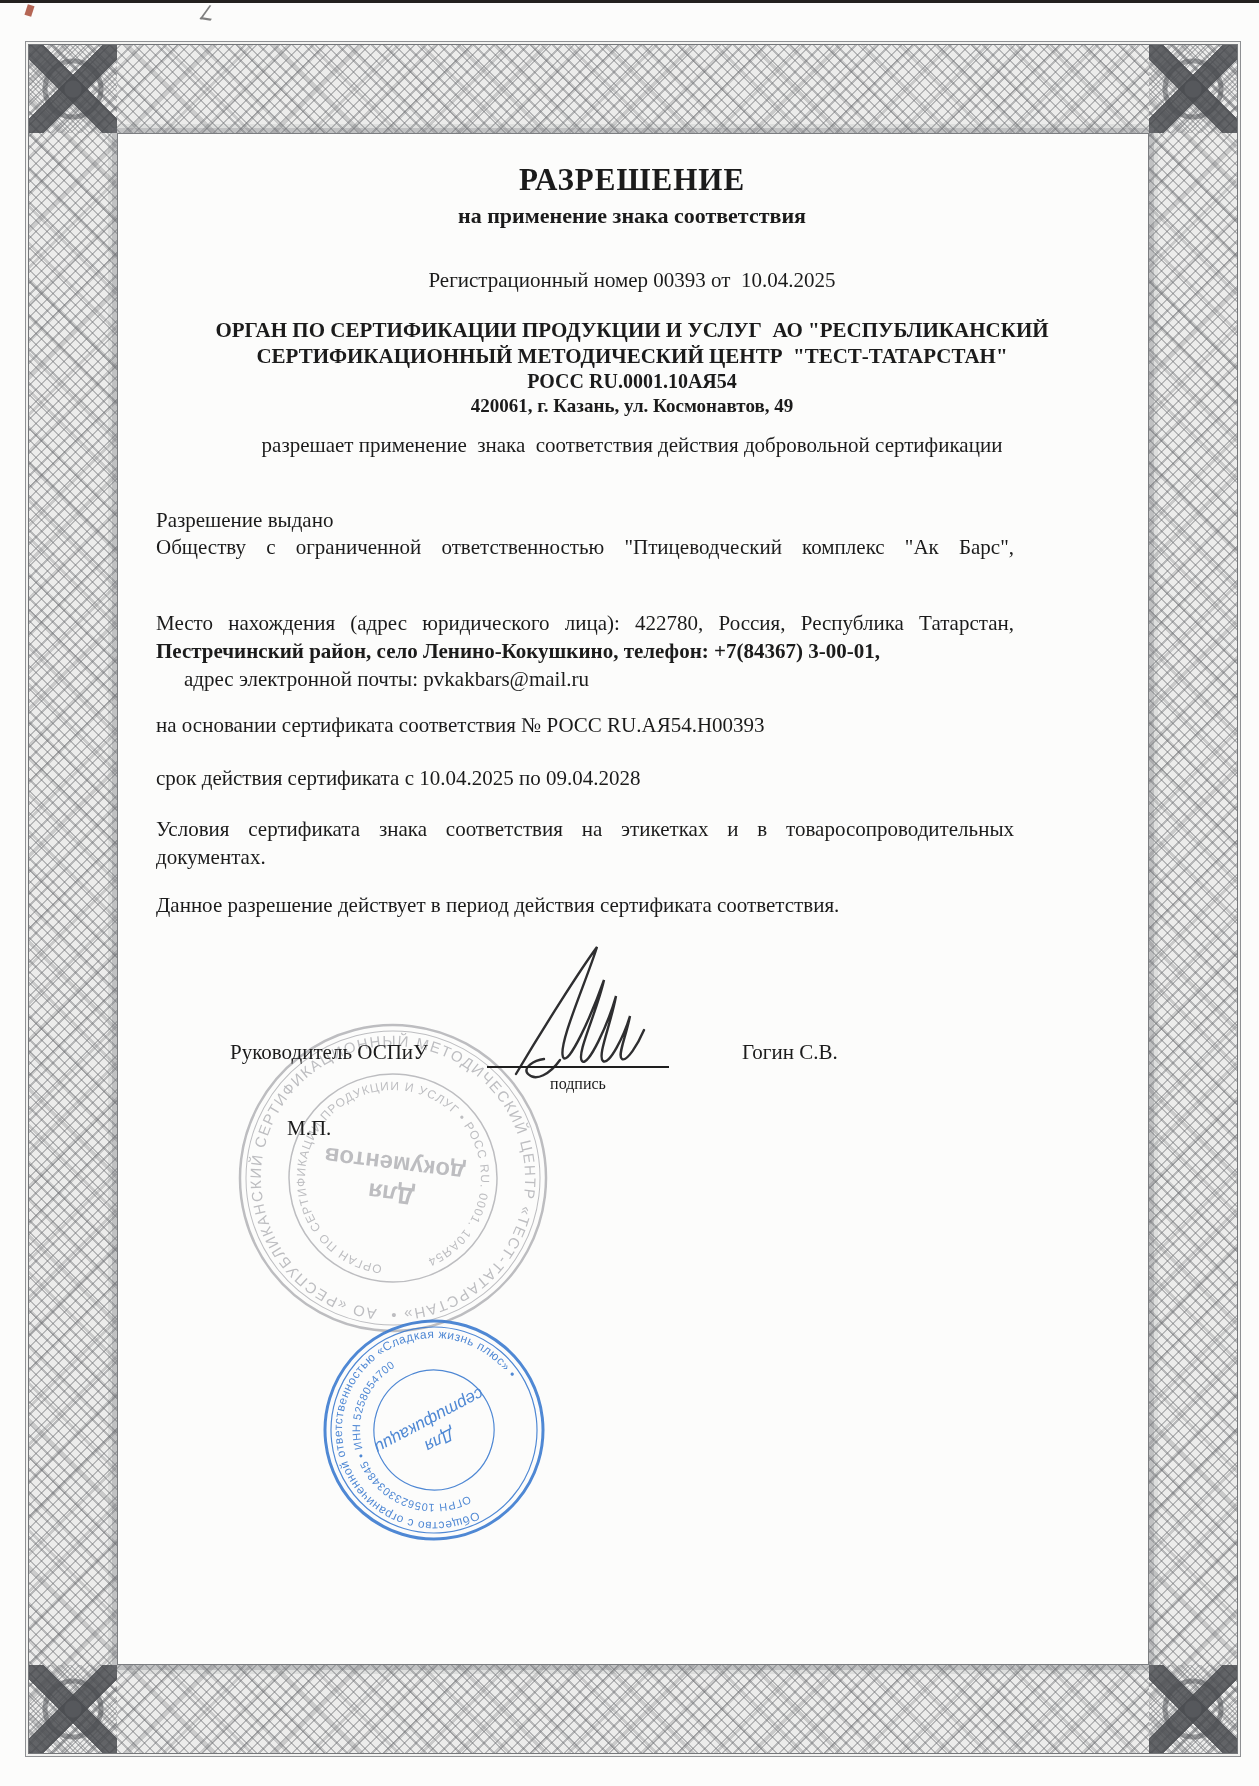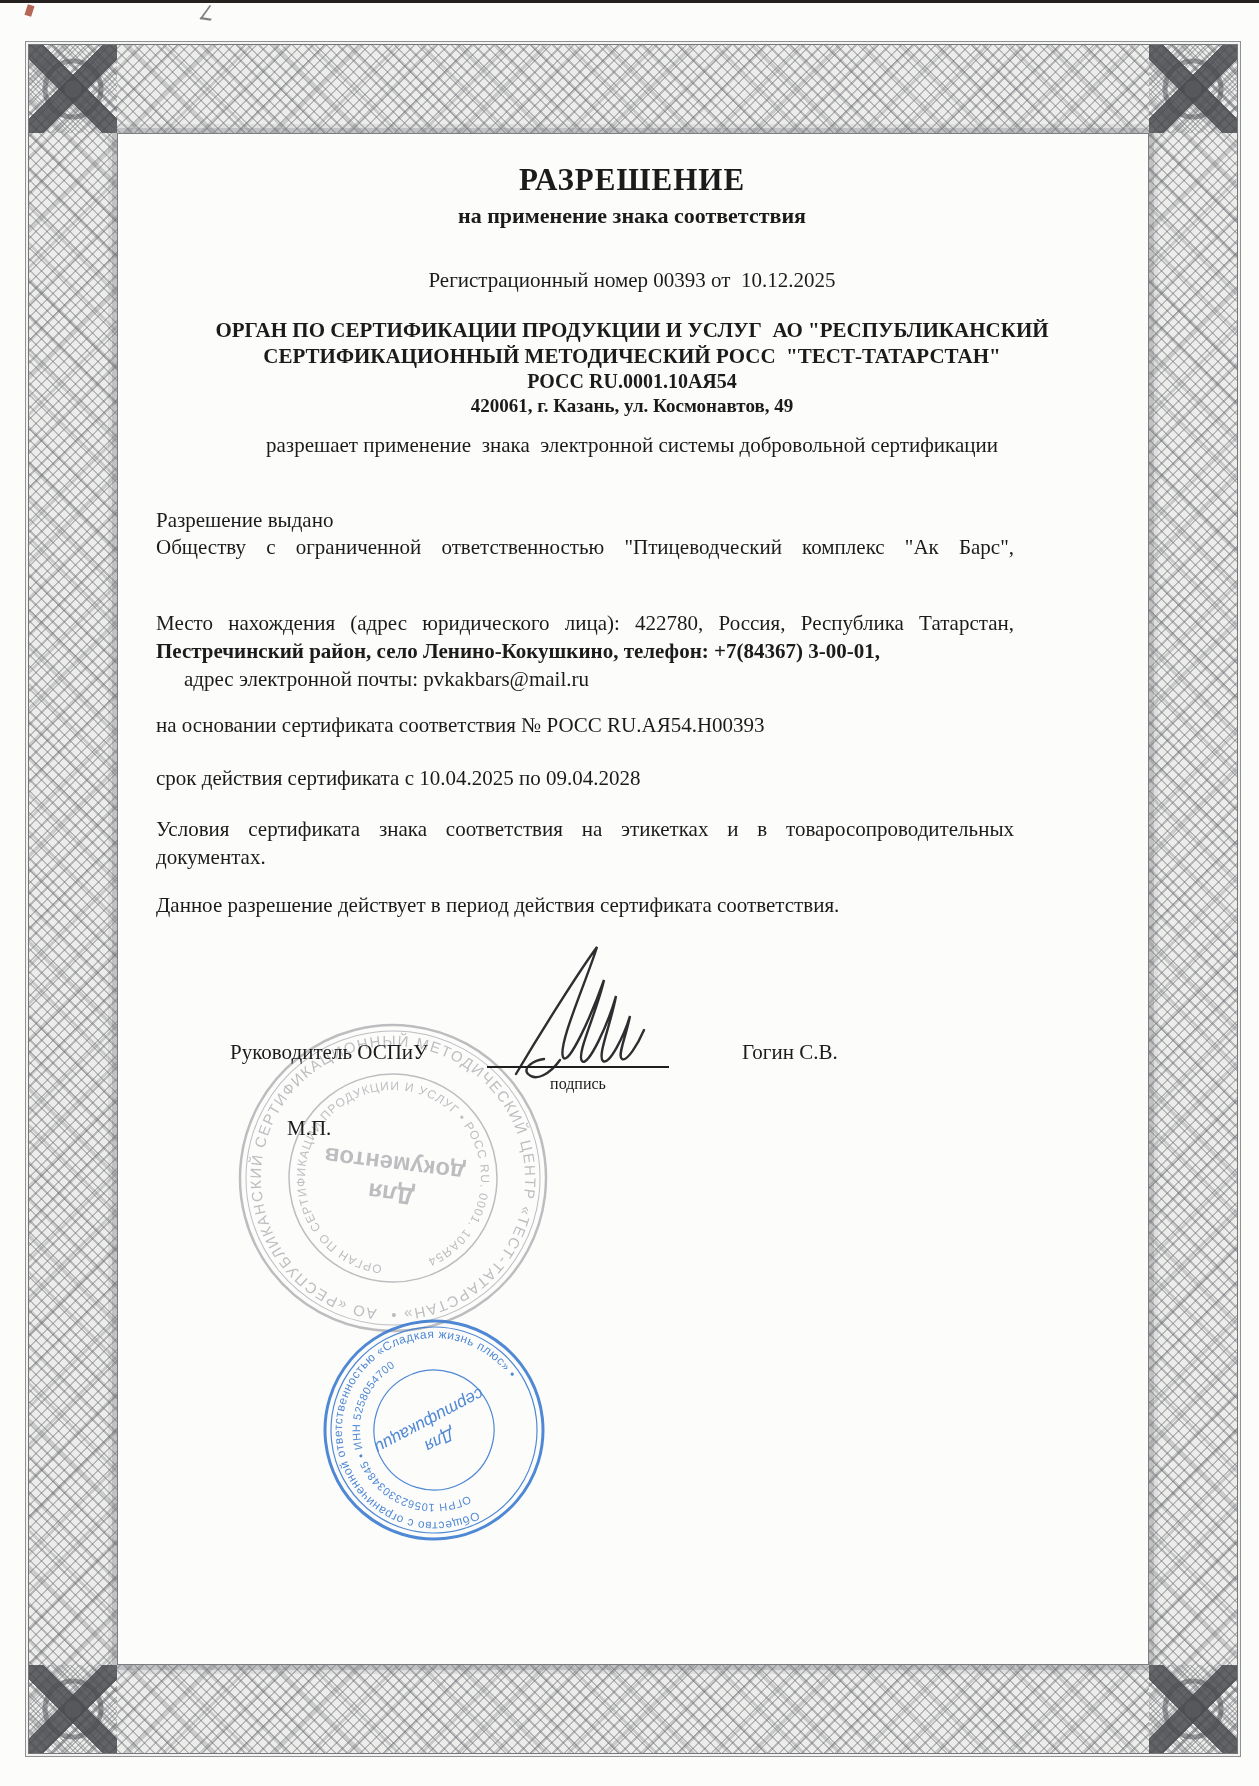--- a/index.html
+++ b/index.html
@@ -111,28 +111,28 @@
     </text>
     <text font-size="12" letter-spacing="1" fill="#84858c">
       <textPath href="#grayInnerArc">ОРГАН ПО СЕРТИФИКАЦИИ ПРОДУКЦИИ И УСЛУГ  •  РОСС RU. 0001. 10АЯ54  </textPath>
     </text>
     <text x="160" y="152" text-anchor="middle" font-size="24" font-weight="bold" fill="#84858c">Для</text>
     <text x="160" y="182" text-anchor="middle" font-size="24" font-weight="bold" fill="#84858c">документов</text>
   </svg>
 
   <div class="t center title b">РАЗРЕШЕНИЕ</div>
   <div class="t center subtitle b">на применение знака соответствия</div>
-  <div class="t center reg">Регистрационный номер 00393 от  10.12.2025</div>
+  <div class="t center reg">Регистрационный номер 00393 от  10.04.2025</div>
 
   <div class="t center org1 b">ОРГАН ПО СЕРТИФИКАЦИИ ПРОДУКЦИИ И УСЛУГ  АО "РЕСПУБЛИКАНСКИЙ</div>
-  <div class="t center org2 b">СЕРТИФИКАЦИОННЫЙ МЕТОДИЧЕСКИЙ РОСС  "ТЕСТ-ТАТАРСТАН"</div>
+  <div class="t center org2 b">СЕРТИФИКАЦИОННЫЙ МЕТОДИЧЕСКИЙ ЦЕНТР  "ТЕСТ-ТАТАРСТАН"</div>
   <div class="t center org3 b">РОСС RU.0001.10АЯ54</div>
   <div class="t center org4 b">420061, г. Казань, ул. Космонавтов, 49</div>
 
-  <div class="t center permis">разрешает применение  знака  электронной системы добровольной сертификации</div>
+  <div class="t center permis">разрешает применение  знака  соответствия действия добровольной сертификации</div>
 
   <div class="t col fs21 issued-h">Разрешение выдано</div>
   <div class="t col fs21 issued-to just">Обществу с ограниченной ответственностью "Птицеводческий комплекс "Ак Барс",</div>
 
   <div class="t col fs21 loc1 just">Место нахождения (адрес юридического лица): 422780, Россия, Республика Татарстан,</div>
   <div class="t col fs21 loc2">Пестречинский район, село Ленино-Кокушкино, телефон: +7(84367) 3-00-01,</div>
   <div class="t col fs21 loc3">адрес электронной почты: pvkakbars@mail.ru</div>
 
   <div class="t col fs21 basis">на основании сертификата соответствия № РОСС RU.АЯ54.Н00393</div>
   <div class="t col fs21 valid">срок действия сертификата с 10.04.2025 по 09.04.2028</div>

